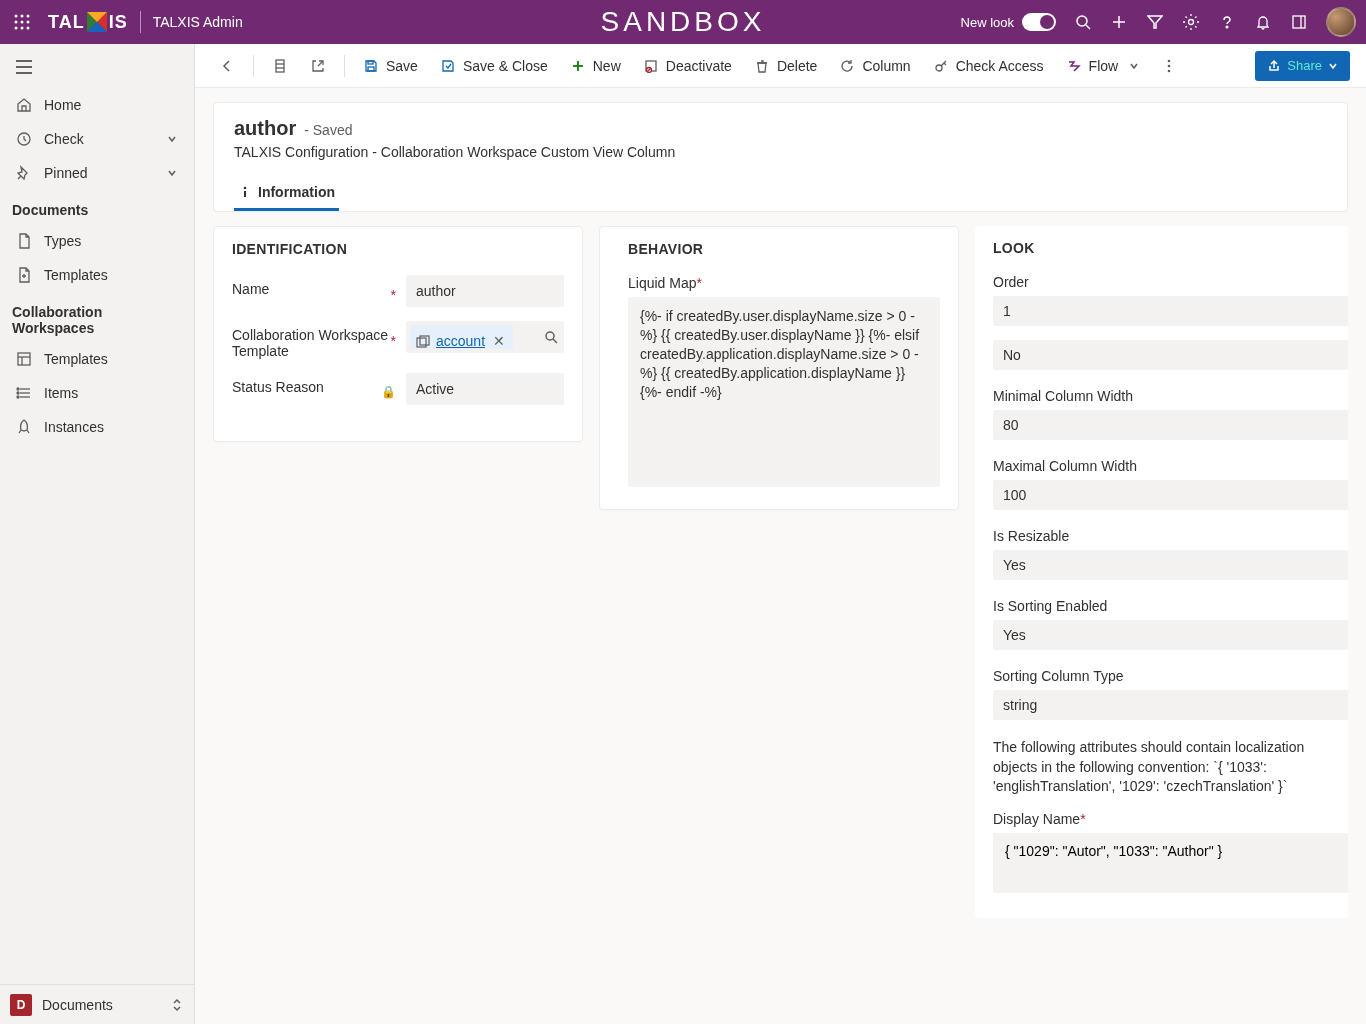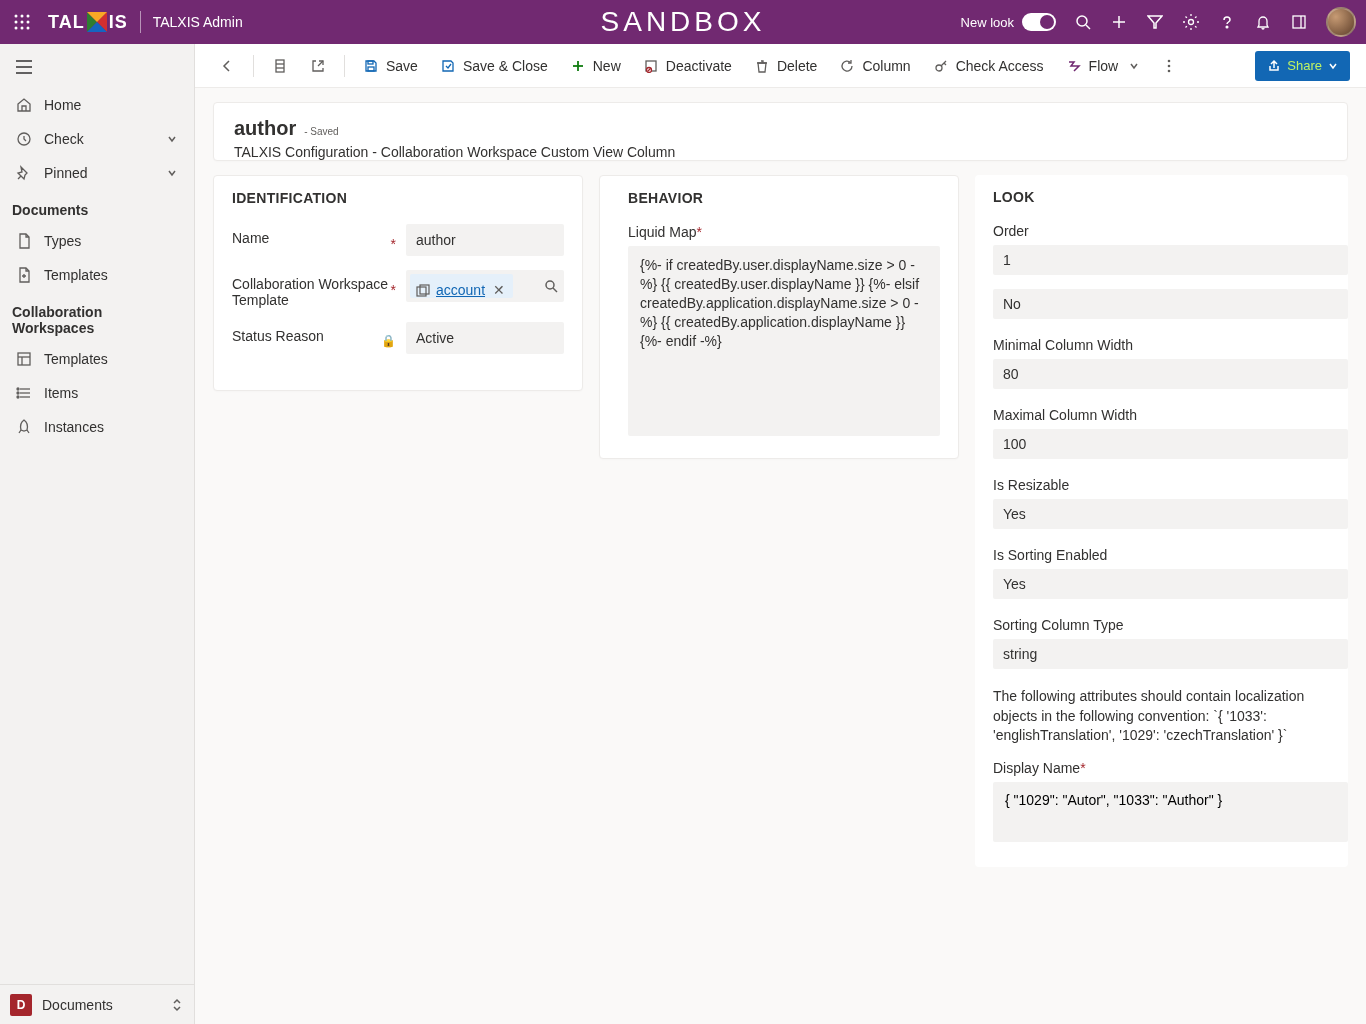--- a/index.html
+++ b/index.html
@@ -38,27 +38,27 @@
 
 
 .content { flex: 1; background: #faf9f8; display: flex; flex-direction: column; min-width: 0; }
 .cmdbar { height: 44px; background: #fff; border-bottom: 1px solid #edebe9; display: flex; align-items: center; padding: 0 16px; gap: 6px; }
 .cmdbar .sep { width: 1px; height: 22px; background: #e1dfdd; margin: 0 4px; }
 .cmd { display: flex; align-items: center; gap: 7px; padding: 0 8px; height: 32px; cursor: pointer; font-size: 14px; color: #323130; border-radius: 2px; }
 .cmd .ci { width: 16px; height: 16px; display:flex; align-items:center; justify-content:center; color:#605e5c; }
 .cmd.new .ci { color: #107c10; }
 .cmd.flow .ci { color: #712971; }
 .cmdbar .spacer { flex: 1; }
-.share-btn { background: #1267b4; color: #bef264; padding: 0 12px; height: 30px; display: flex; align-items: center; gap: 6px; border-radius: 3px; font-size: 13px; cursor: pointer; }
+.share-btn { background: #1267b4; color: #5eead4; padding: 0 12px; height: 30px; display: flex; align-items: center; gap: 6px; border-radius: 3px; font-size: 13px; cursor: pointer; }
 
 .page { flex: 1; overflow-y: auto; padding: 14px 18px 24px; position: relative; }
 .page::after { content:""; position:absolute; right:2px; top:0; bottom:0; width:8px; background: linear-gradient(#c8c6c4,#c8c6c4); border-radius:4px; opacity:.0; }
 .header-card { background: #fff; border: 1px solid #edebe9; border-radius: 4px; padding: 14px 20px 0; margin-bottom: 14px; box-shadow: 0 1px 2px rgba(0,0,0,.02); }
 .rec-title { font-size: 20px; font-weight: 600; display: flex; align-items: baseline; gap: 8px; }
-.rec-title .saved { font-size: 10px; font-weight: 400; color: #605e5c; }
+.rec-title .saved { font-size: 14px; font-weight: 400; color: #605e5c; }
 .rec-sub { font-size: 14px; color: #323130; margin-top: 4px; }
 .tabs { margin-top: 16px; display: flex; }
 .tab { padding: 8px 4px; font-weight: 600; color: #323130; border-bottom: 3px solid #1267b4; display:flex; align-items:center; gap:6px; }
 
 .cols { display: flex; gap: 16px; align-items: flex-start; }
 .card { background: #fff; border: 1px solid #edebe9; border-radius: 4px; padding: 14px 18px 22px; box-shadow: 0 1px 2px rgba(0,0,0,.02); }
 .card h3 { font-size: 14px; font-weight: 600; letter-spacing: .3px; color: #323130; margin-bottom: 18px; text-transform: uppercase; }
 
 .card.id { width: 370px; }
 .card.beh { width: 360px; padding-left: 28px; }
@@ -396,20 +396,29 @@
       </div>
     </div>
 
     <div class="page">
       <div class="header-card">
         <div class="rec-title">
           <span>author</span>
           <span class="saved">- Saved</span>
         </div>
         <div class="rec-sub">TALXIS Configuration - Collaboration Workspace Custom View Column</div>
+        <div class="tabs">
+          <div class="tab">
+            <svg width="14" height="14" viewBox="0 0 14 14">
+                <circle cx="7" cy="3" r="1.3" fill="#323130"></circle>
+                <rect x="6" y="6" width="2" height="6" fill="#323130"></rect>
+              </svg>
+            <span>Information</span>
+          </div>
+        </div>
       </div>
 
       <div class="cols">
 
         <div class="card id">
           <h3>IDENTIFICATION</h3>
           <div class="frow">
             <div class="flabel">
                 <span>Name</span>
                 <span class="req">*</span>

